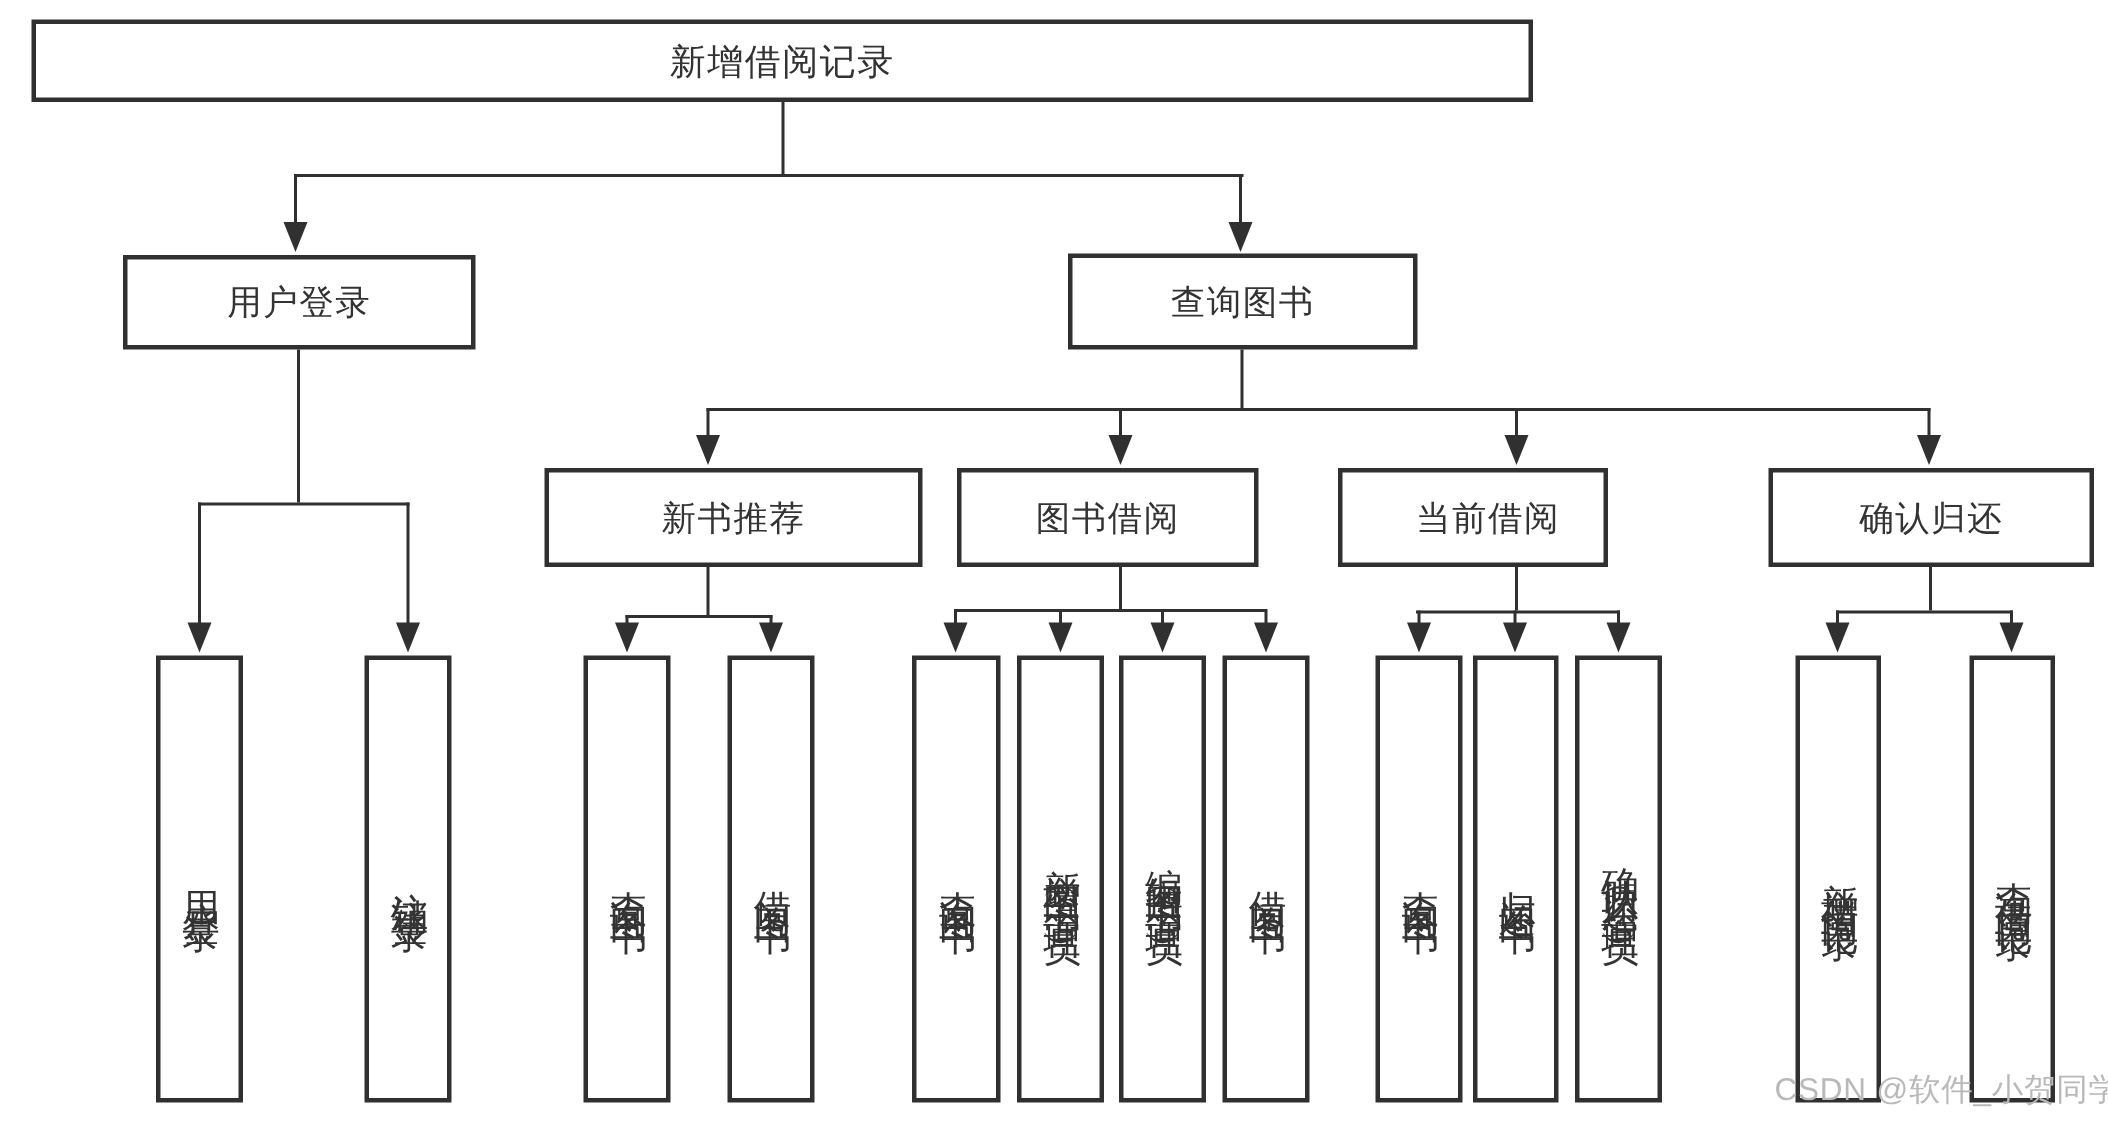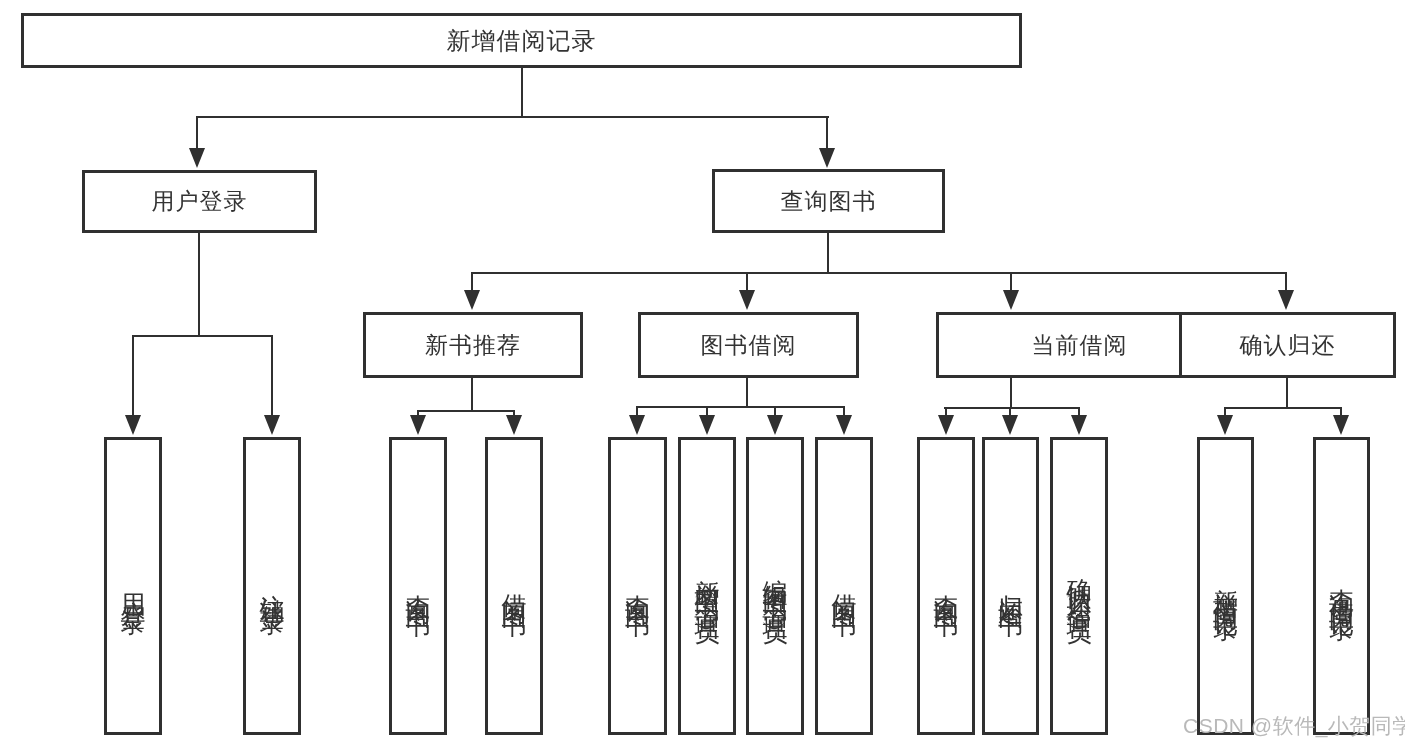--- a/index.html
+++ b/index.html
@@ -29,23 +29,23 @@
 </head>
 <body>
 
 <div class="canvas">
 
   <div class="box root">新增借阅记录</div>
 
   <div class="box hbox" style="left:82px; top:170px; width:235px; height:63px;">用户登录</div>
   <div class="box hbox" style="left:712px; top:169px; width:233px; height:64px;">查询图书</div>
 
-  <div class="box hbox" style="left:363px; top:312px; width:220px; height:66px;">新书推荐</div>
-  <div class="box hbox" style="left:638px; top:312px; width:221px; height:66px;">图书借阅</div>
-  <div class="box hbox" style="left:936px; top:312px; width:267px; height:66px;padding-left:20px;">当前借阅</div>
+  <div class="box hbox" style="left:363px; top:312px; width:252px; height:66px;">新书推荐</div>
+  <div class="box hbox" style="left:638px; top:312px; width:201px; height:66px;">图书借阅</div>
+  <div class="box hbox" style="left:892px; top:312px; width:180px; height:66px;padding-left:20px;">当前借阅</div>
   <div class="box hbox" style="left:1179px; top:312px; width:217px; height:66px;">确认归还</div>
 
   <div class="box leaf" style="left:104px; width:58px;">用户登录</div>
   <div class="box leaf" style="left:243px; width:58px;">注销登录</div>
 
   <div class="box leaf" style="left:389px; width:58px;">查询图书</div>
   <div class="box leaf" style="left:485px; width:58px;">借阅图书</div>
 
   <div class="box leaf" style="left:608px; width:59px;">查询图书</div>
   <div class="box leaf" style="left:678px; width:58px;">新增图书（管理员）</div>

